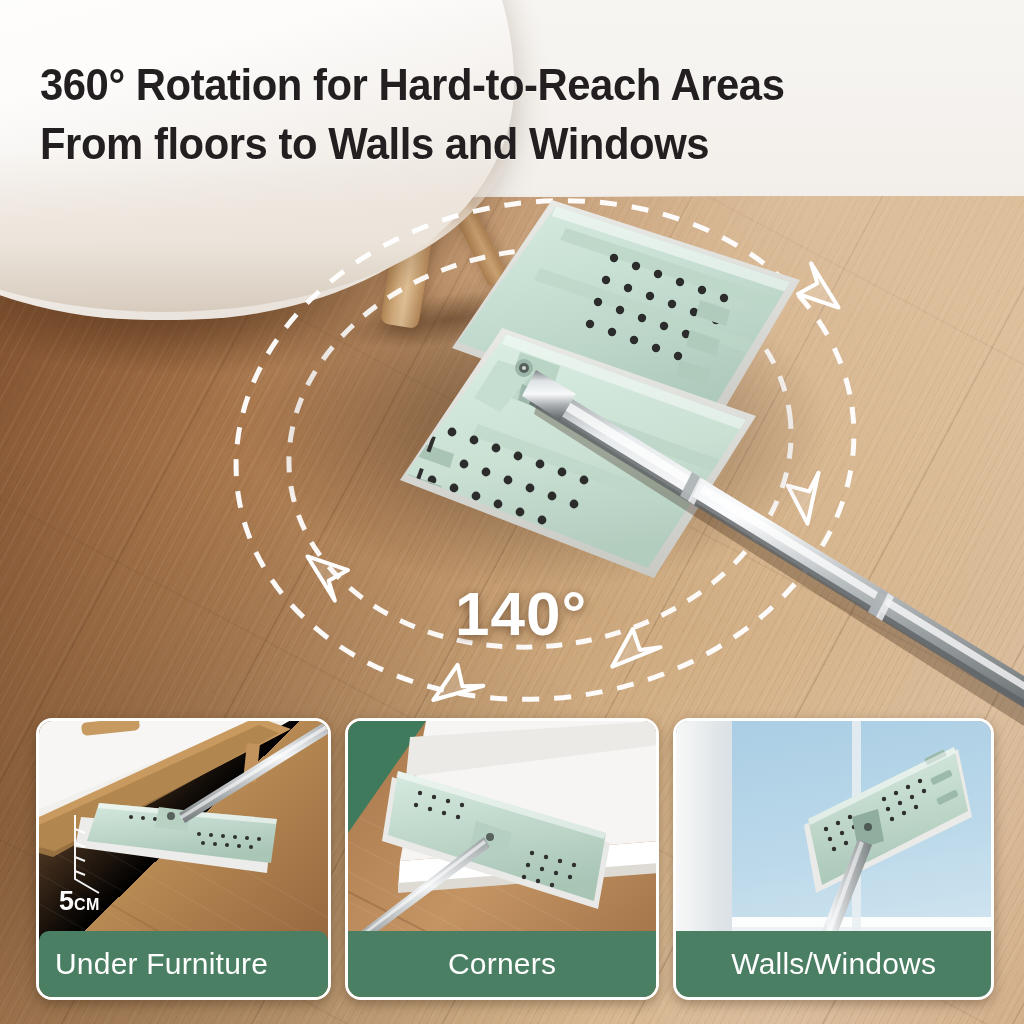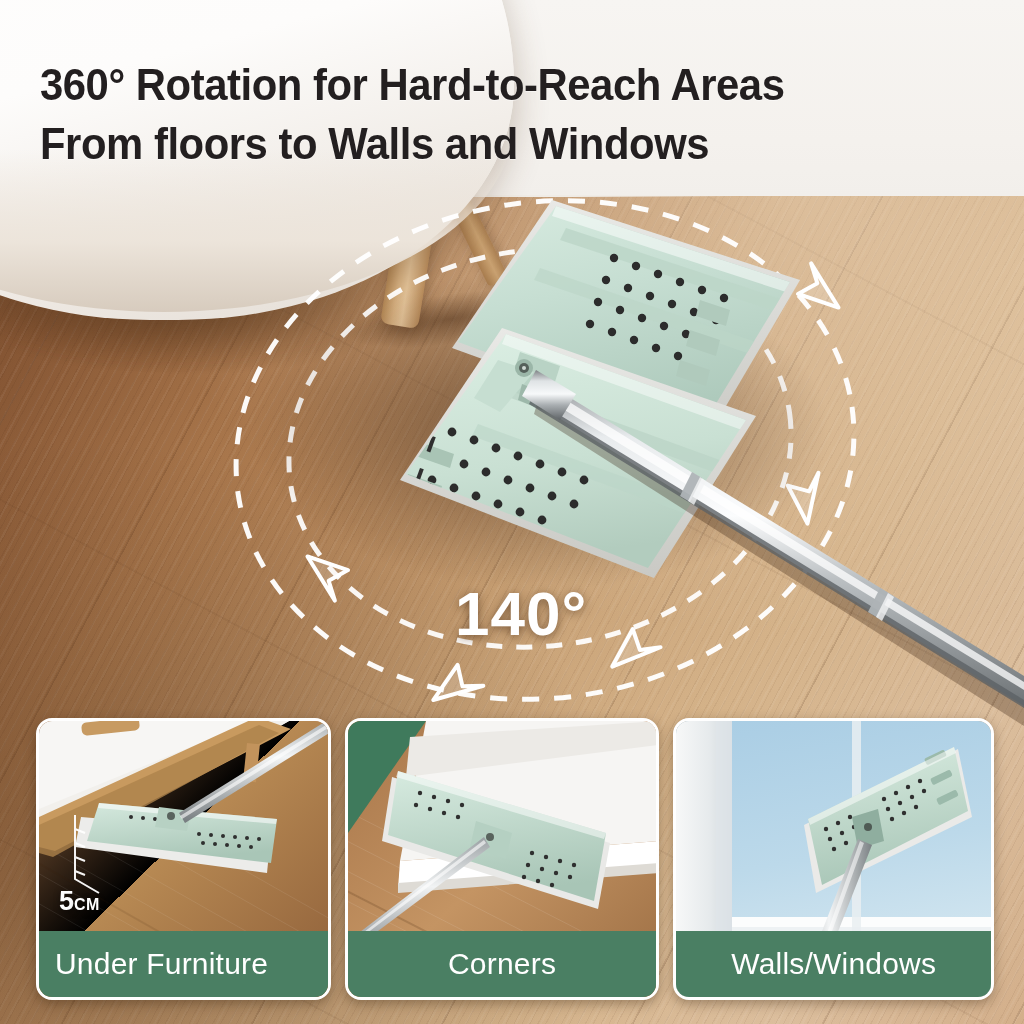--- a/index.html
+++ b/index.html
@@ -146,21 +146,21 @@
   .card.c1{width:290px;}
   .card.c2{width:310px;}
   .card.c3{width:316px;}
   .card-img{position:absolute;inset:0;overflow:hidden;}
   .card-cap{
     position:absolute;left:0;right:0;bottom:0;height:66px;
     background:#4a7f63;
     display:flex;align-items:center;justify-content:center;
     color:#fff;font-size:30px;font-weight:400;letter-spacing:.2px;
   }
-  .card.c1 .card-cap{justify-content:flex-start;padding-left:16px;}
+  .card.c1 .card-cap{justify-content:flex-start;padding-left:16px;border-radius:10px;}
   .card.c2 .card-cap{justify-content:center;}
   .card.c3 .card-cap{justify-content:center;}
   .cap-5cm{
     position:absolute;left:20px;bottom:80px;color:#fff;
     font-size:27px;font-weight:700;text-shadow:0 2px 6px rgba(0,0,0,.5);
   }
   .cap-5cm .u{font-size:16px;font-weight:700;letter-spacing:.3px;margin-top:44px;}
   svg{display:block;}
 </style>
 </head>

